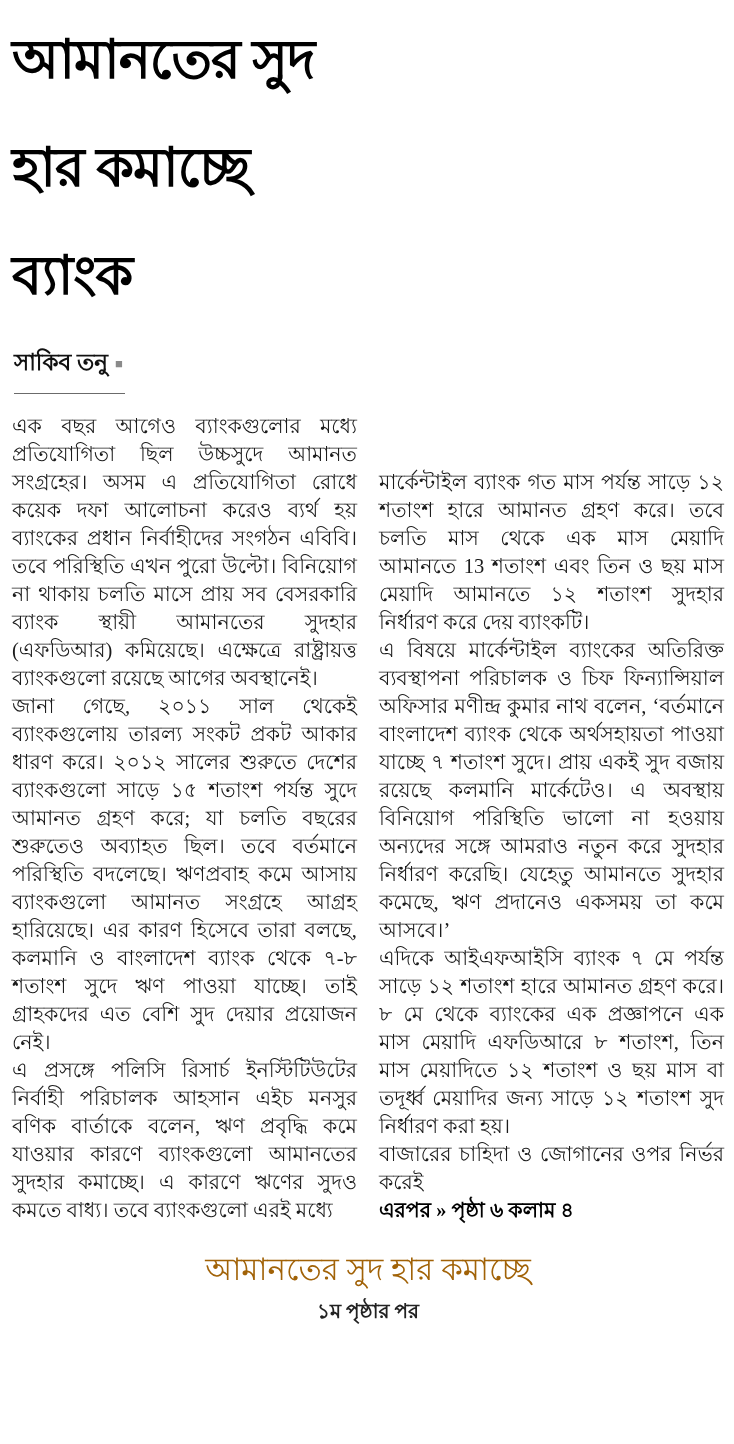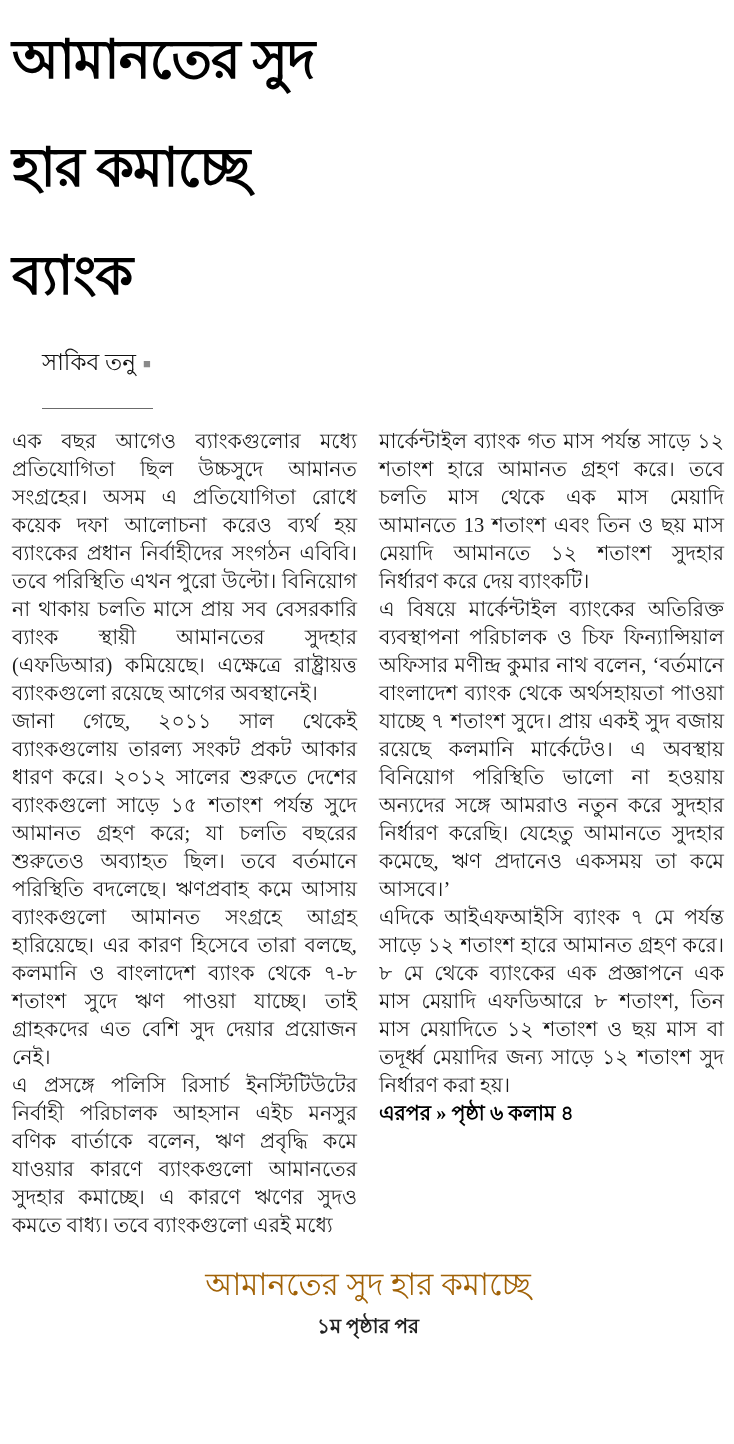--- a/index.html
+++ b/index.html
@@ -24,37 +24,36 @@
     line-height: 108px;
     color: #000000;
     letter-spacing: -1px;
     margin-bottom: 14px;
   }
   .headline .hl-line { display: block; }
   .byline-wrap { margin: 4px 0 18px 2px; }
   .byline {
     display: inline-block;
     font-size: 23px;
-    font-weight: 400;
+    font-weight: 700;
     color: #111111;
-    padding: 0 2px 25px 0;
+    padding: 0 2px 10px 0;
     border-bottom: 1.5px solid #6b6b6b;
-    margin-left: 28px;
   }
   .byline-marker {
     display: inline-block;
     font-size: 13px;
     color: #8a8a8a;
     vertical-align: 2px;
     margin-left: 7px;
   }
   .cols {
     display: flex;
     gap: 22px;
-    align-items: flex-start;
+    align-items: flex-end;
   }
   .col { flex: 1 1 0; min-width: 0; }
   .col p {
     font-size: 20.5px;
     line-height: 28px;
     text-align: justify;
     text-justify: inter-word;
     color: #1b1b1b;
     margin: 0;
   }
@@ -97,20 +96,21 @@
   <div class="cols">
     <div class="col">
       <p>এক বছর আগেও ব্যাংকগুলোর মধ্যে প্রতিযোগিতা ছিল উচ্চসুদে আমানত সংগ্রহের। অসম এ প্রতিযোগিতা রোধে কয়েক দফা আলোচনা করেও ব্যর্থ হয় ব্যাংকের প্রধান নির্বাহীদের সংগঠন এবিবি। তবে পরিস্থিতি এখন পুরো উল্টো। বিনিয়োগ না থাকায় চলতি মাসে প্রায় সব বেসরকারি ব্যাংক স্থায়ী আমানতের সুদহার (এফডিআর) কমিয়েছে। এক্ষেত্রে রাষ্ট্রায়ত্ত ব্যাংকগুলো রয়েছে আগের অবস্থানেই।</p>
       <p>জানা গেছে, ২০১১ সাল থেকেই ব্যাংকগুলোয় তারল্য সংকট প্রকট আকার ধারণ করে। ২০১২ সালের শুরুতে দেশের ব্যাংকগুলো সাড়ে ১৫ শতাংশ পর্যন্ত সুদে আমানত গ্রহণ করে; যা চলতি বছরের শুরুতেও অব্যাহত ছিল। তবে বর্তমানে পরিস্থিতি বদলেছে। ঋণপ্রবাহ কমে আসায় ব্যাংকগুলো আমানত সংগ্রহে আগ্রহ হারিয়েছে। এর কারণ হিসেবে তারা বলছে, কলমানি ও বাংলাদেশ ব্যাংক থেকে ৭-৮ শতাংশ সুদে ঋণ পাওয়া যাচ্ছে। তাই গ্রাহকদের এত বেশি সুদ দেয়ার প্রয়োজন নেই।</p>
       <p>এ প্রসঙ্গে পলিসি রিসার্চ ইনস্টিটিউটের নির্বাহী পরিচালক আহসান এইচ মনসুর বণিক বার্তাকে বলেন, ঋণ প্রবৃদ্ধি কমে যাওয়ার কারণে ব্যাংকগুলো আমানতের সুদহার কমাচ্ছে। এ কারণে ঋণের সুদও কমতে বাধ্য। তবে ব্যাংকগুলো এরই মধ্যে</p>
     </div>
     <div class="col">
       <p>মার্কেন্টাইল ব্যাংক গত মাস পর্যন্ত সাড়ে ১২ শতাংশ হারে আমানত গ্রহণ করে। তবে চলতি মাস থেকে এক মাস মেয়াদি আমানতে 13 শতাংশ এবং তিন ও ছয় মাস মেয়াদি আমানতে ১২ শতাংশ সুদহার নির্ধারণ করে দেয় ব্যাংকটি।</p>
       <p>এ বিষয়ে মার্কেন্টাইল ব্যাংকের অতিরিক্ত ব্যবস্থাপনা পরিচালক ও চিফ ফিন্যান্সিয়াল অফিসার মণীন্দ্র কুমার নাথ বলেন, ‘বর্তমানে বাংলাদেশ ব্যাংক থেকে অর্থসহায়তা পাওয়া যাচ্ছে ৭ শতাংশ সুদে। প্রায় একই সুদ বজায় রয়েছে কলমানি মার্কেটেও। এ অবস্থায় বিনিয়োগ পরিস্থিতি ভালো না হওয়ায় অন্যদের সঙ্গে আমরাও নতুন করে সুদহার নির্ধারণ করেছি। যেহেতু আমানতে সুদহার কমেছে, ঋণ প্রদানেও একসময় তা কমে আসবে।’</p>
       <p>এদিকে আইএফআইসি ব্যাংক ৭ মে পর্যন্ত সাড়ে ১২ শতাংশ হারে আমানত গ্রহণ করে। ৮ মে থেকে ব্যাংকের এক প্রজ্ঞাপনে এক মাস মেয়াদি এফডিআরে ৮ শতাংশ, তিন মাস মেয়াদিতে ১২ শতাংশ ও ছয় মাস বা তদূর্ধ্ব মেয়াদির জন্য সাড়ে ১২ শতাংশ সুদ নির্ধারণ করা হয়।</p>
+      <p>বাজারের চাহিদা ও জোগানের ওপর নির্ভর করেই</p>
       <p class="jump-line">এরপর » পৃষ্ঠা ৬ কলাম ৪</p>
     </div>
   </div>
 
   <h2 class="cont-head">আমানতের সুদ হার কমাচ্ছে</h2>
   <div class="cont-subhead">১ম পৃষ্ঠার পর</div>
 
 </div>
 
 </body></html>

